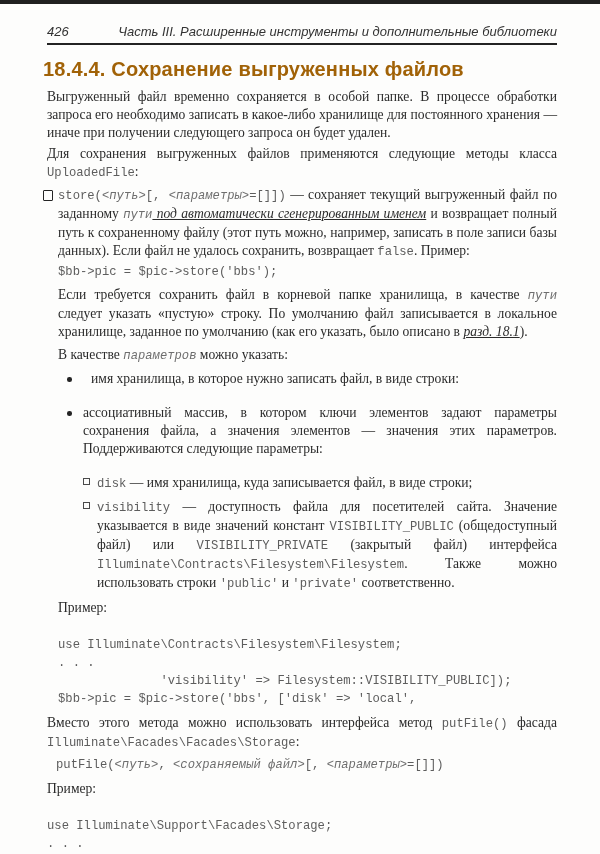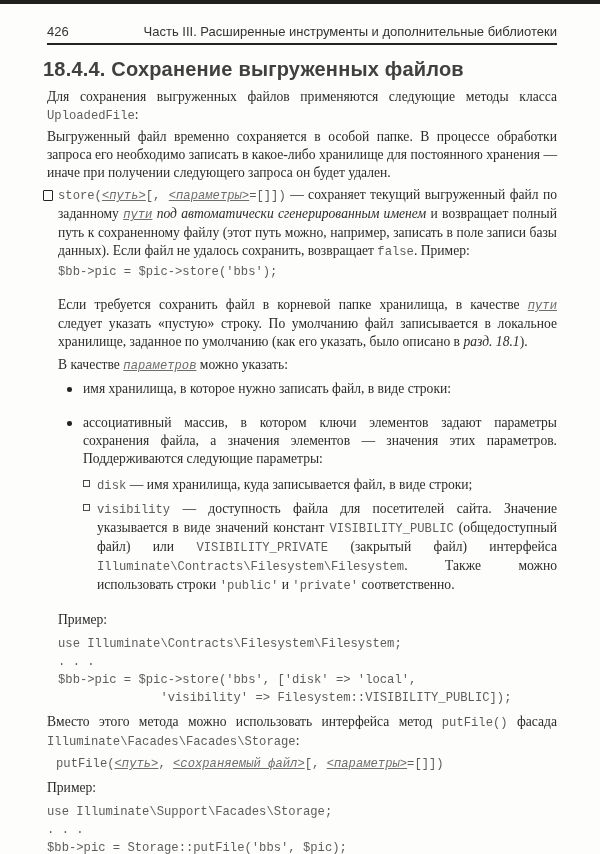--- a/index.html
+++ b/index.html
@@ -13,42 +13,42 @@
     color:#2b2b2b;
   }
   .top-edge{position:absolute;top:0;left:0;width:600px;height:4px;background:#202020;}
   .content{padding:0 43px 0 47px;}
   
   .running-header{
     display:flex;justify-content:space-between;align-items:flex-end;
     padding-top:24px;padding-bottom:4px;
     border-bottom:2px solid #232323;
     font-family:"Liberation Sans", sans-serif;
-    font-size:13px;color:#333;
+    font-style:italic;font-size:13px;color:#333;
   }
   
   h1.sec-title{
     margin:12px 0 6px -4px;
     font-family:"Liberation Sans", sans-serif;
     font-weight:bold;font-size:20px;line-height:25px;
-    color:#404040;letter-spacing:0.2px;
+    color:#a16207;letter-spacing:0.2px;
   }
   
-  .body-p{margin:3px 0 0;font-size:13.6px;line-height:18px;text-align:justify;} .mt5{margin-top:5px;} .mt6{margin-top:16px;} .mt7{margin-top:7px;}
-  .i{font-style:italic;}
+  .body-p{margin:3px 0 0;font-size:13.6px;line-height:18px;text-align:justify;} .mt5{margin-top:5px;} .mt6{margin-top:6px;} .mt7{margin-top:7px;}
+  .i{font-style:italic;text-decoration:underline;}
   .c{font-family:"Liberation Mono", monospace;font-size:12.2px;color:#5d5d5d;}
-  .ci{font-family:"Liberation Mono", monospace;font-size:12.2px;color:#6e6e6e;font-style:italic;text-decoration:underline;}
+  .ci{font-family:"Liberation Mono", monospace;font-size:12.2px;color:#6e6e6e;font-style:italic;}
   
   .code-line{
     font-family:"Liberation Mono", monospace;
     font-size:12.2px;line-height:15px;color:#5d5d5d;
     white-space:pre;margin:4px 0 0;
   }
   .code-block .code-line{margin:0 0 3px;}
-  .code-block{margin-top:8px;}
+  .code-block{margin-top:21px;}
   
   .l1{position:relative;padding-left:11px;margin-top:4px;}
   .sq-icon{
     position:absolute;left:-4px;top:4px;
     width:8px;height:9px;
     border:1.6px solid #242424;border-radius:1px;
     background:transparent;
   }
   .l2{position:relative;padding-left:25px;margin-top:5px;}
   .dot-icon{
@@ -71,61 +71,61 @@
   <div class="top-edge"></div>
   <div class="content">
 
     <div class="running-header">
       <span>426</span>
       <span>Часть III. Расширенные инструменты и дополнительные библиотеки</span>
     </div>
 
     <h1 class="sec-title">18.4.4. Сохранение выгруженных файлов</h1>
 
+    <p class="body-p">Выгруженный файл временно сохраняется в особой папке. В процессе обработки запроса его необходимо записать в какое-либо хранилище для постоянного хранения — иначе при получении следующего запроса он будет удален.</p>
+
     <p class="body-p"><span>Для сохранения выгруженных файлов применяются следующие методы класса </span><span class="c">UploadedFile</span><span>:</span></p>
-
-    <p class="body-p">Выгруженный файл временно сохраняется в особой папке. В процессе обработки запроса его необходимо записать в какое-либо хранилище для постоянного хранения — иначе при получении следующего запроса он будет удален.</p>
 
     <div class="l1">
       <span class="sq-icon"></span>
 
       <p class="body-p" style="margin-top:0;"><span class="c">store(</span><span class="ci">&lt;путь&gt;</span><span class="c">[, </span><span class="ci">&lt;параметры&gt;</span><span class="c">=[]])</span><span> — сохраняет текущий выгруженный файл по заданному </span><span class="ci">пути</span><span class="i"> под автоматически сгенерированным именем</span><span> и возвращает полный путь к сохраненному файлу (этот путь можно, например, записать в поле записи базы данных). Если файл не удалось сохранить, возвращает </span><span class="c">false</span><span>. Пример:</span></p>
 
       <div class="code-line">$bb-&gt;pic = $pic-&gt;store('bbs');</div>
 
       <p class="body-p mt6"><span>Если требуется сохранить файл в корневой папке хранилища, в качестве </span><span class="ci">пути</span><span> следует указать «пустую» строку. По умолчанию файл записывается в локальное хранилище, заданное по умолчанию (как его указать, было описано в </span><span class="i">разд. 18.1</span><span>).</span></p>
 
       <p class="body-p mt5"><span>В качестве </span><span class="ci">параметров</span><span> можно указать:</span></p>
 
       <div class="l2">
         <span class="dot-icon"></span>
-        <p class="body-p" style="margin-top:0;">имя хранилища, в которое нужно записать файл, в виде строки:</p>
+        <p class="body-p" style="margin-top:0;margin-left:8px;">имя хранилища, в которое нужно записать файл, в виде строки:</p>
       </div>
 
       <div class="l2 mt6">
         <span class="dot-icon"></span>
         <p class="body-p" style="margin-top:16px;">ассоциативный массив, в котором ключи элементов задают параметры сохранения файла, а значения элементов — значения этих параметров. Поддерживаются следующие параметры:</p>
 
         <div class="l3">
           <span class="sq2-icon"></span>
-          <p class="body-p" style="margin-top:8px;"><span class="c">disk</span><span> — имя хранилища, куда записывается файл, в виде строки;</span></p>
+          <p class="body-p" style="margin-top:16px;"><span class="c">disk</span><span> — имя хранилища, куда записывается файл, в виде строки;</span></p>
         </div>
 
         <div class="l3">
           <span class="sq2-icon"></span>
           <p class="body-p" style="margin-top:0;"><span class="c">visibility</span><span> — доступность файла для посетителей сайта. Значение указывается в виде значений констант </span><span class="c">VISIBILITY_PUBLIC</span><span> (общедоступный файл) или </span><span class="c">VISIBILITY_PRIVATE</span><span> (закрытый файл) интерфейса </span><span class="c">Illuminate\Contracts\Filesystem\Filesystem</span><span>. Также можно использовать строки </span><span class="c">'public'</span><span> и </span><span class="c">'private'</span><span> соответственно.</span></p>
         </div>
       </div>
 
       <p class="body-p mt6">Пример:</p>
       <div class="code-block">
         <div class="code-line">use Illuminate\Contracts\Filesystem\Filesystem;</div>
         <div class="code-line">. . .</div>
+        <div class="code-line">              'visibility' =&gt; Filesystem::VISIBILITY_PUBLIC]);</div>
         <div class="code-line">$bb-&gt;pic = $pic-&gt;store('bbs', ['disk' =&gt; 'local',</div>
-        <div class="code-line">              'visibility' =&gt; Filesystem::VISIBILITY_PUBLIC]);</div>
       </div>
     </div>
 
     <p class="body-p mt7"><span>Вместо этого метода можно использовать интерфейса метод </span><span class="c">putFile()</span><span> фасада </span><span class="c">Illuminate\Facades\Facades\Storage</span><span>:</span></p>
 
     <div class="code-line mt5" style="margin-top:6px;margin-left:9px;"><span class="c">putFile(</span><span class="ci">&lt;путь&gt;</span><span class="c">, </span><span class="ci">&lt;сохраняемый файл&gt;</span><span class="c">[, </span><span class="ci">&lt;параметры&gt;</span><span class="c">=[]])</span></div>
 
     <p class="body-p mt7">Пример:</p>
     <div class="code-block">
       <div class="code-line">use Illuminate\Support\Facades\Storage;</div>

